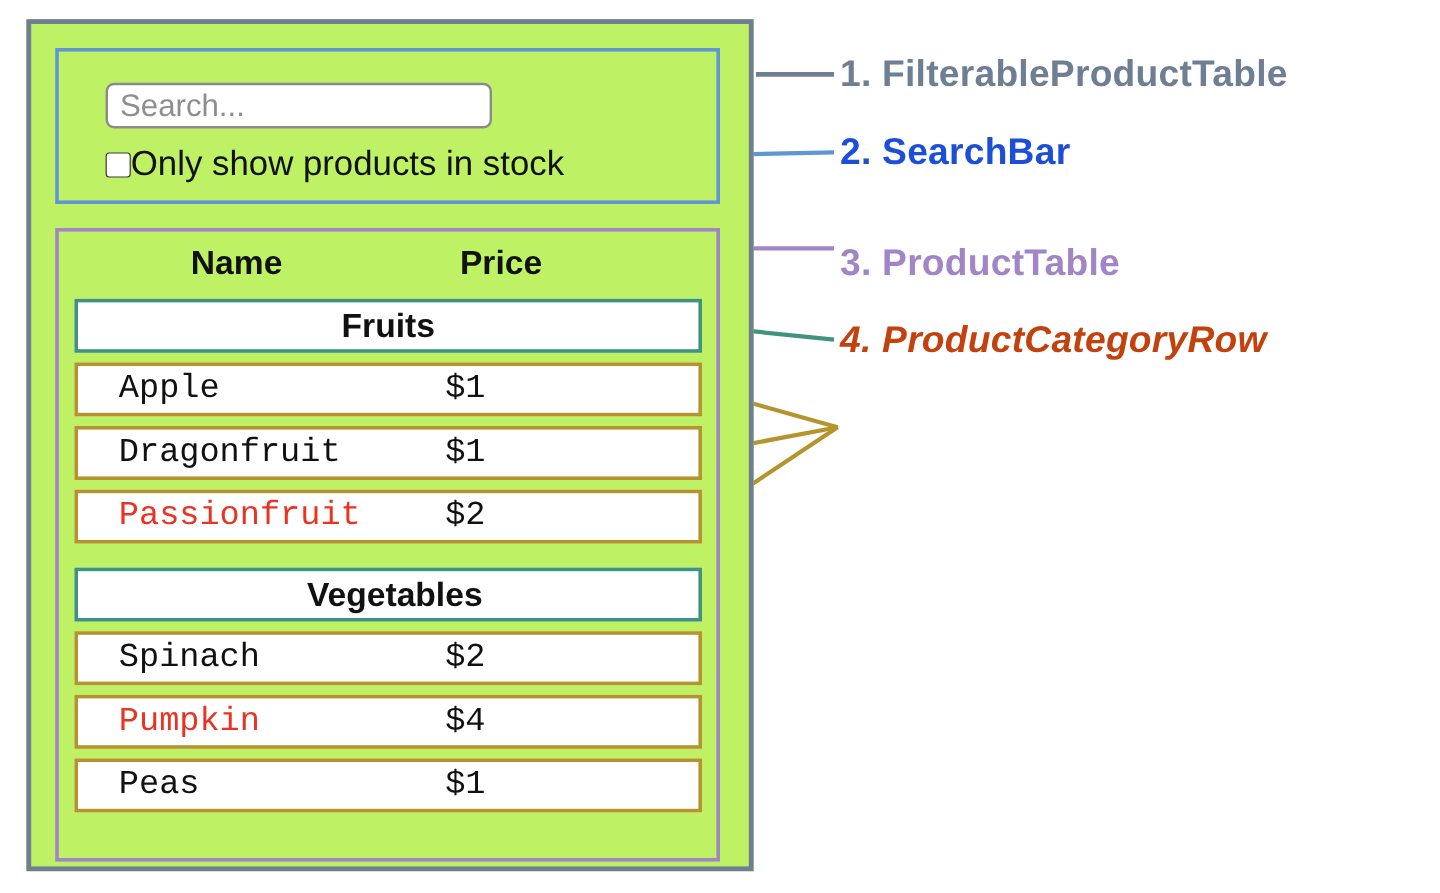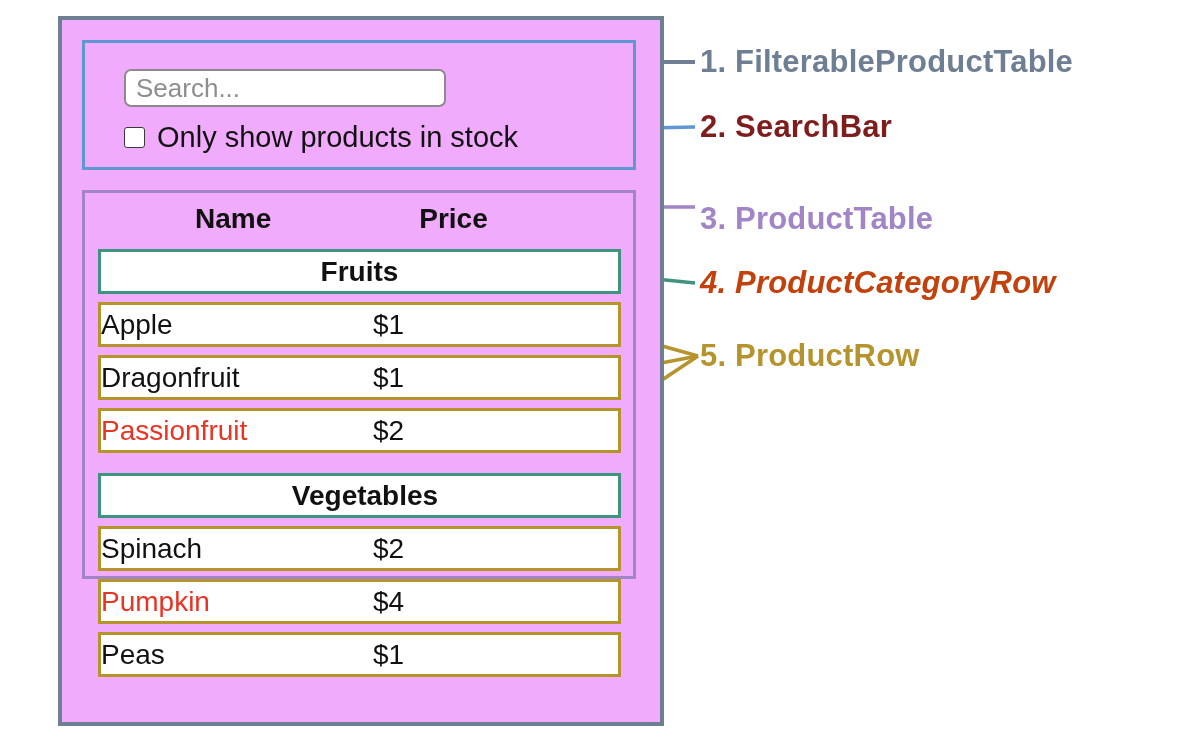--- a/index.html
+++ b/index.html
@@ -6,61 +6,63 @@
   html, body { width: 1200px; height: 744px; background: #ffffff; overflow: hidden; }
   body { font-family: "Liberation Sans", "DejaVu Sans", sans-serif; color: #111; position: relative; }
 
   .canvas { position: absolute; inset: 0; width: 1200px; height: 744px; }
 
   svg.connectors { position: absolute; left: 0; top: 0; width: 1200px; height: 744px; pointer-events: none; }
 
   
   .mock {
     position: absolute; left: 22px; top: 16px; width: 606px; height: 710px;
-    border: 4px solid #6e7e93; background: #f0abfc; margin-left: 36px;
+    border: 4px solid #6e7e93; background: #bef264;
   }
 
   .searchbar {
     position: absolute; left: 20px; top: 20px; width: 554px; height: 130px;
     border: 3px solid #5f97d3; padding: 26px 0 0 39px;
   }
   .search-input {
     display: block; width: 322px; height: 38px;
     border: 2px solid #8b8b8b; border-radius: 7px;
     font-family: inherit; font-size: 26px; padding: 0 10px; color: #222;
     outline: none; background: #fff;
   }
   .search-input::placeholder { color: #8e8e8e; }
-  .stock-row { display: flex; align-items: center; gap: 12px; margin-top: 14px; cursor: pointer; }
+  .stock-row { display: flex; align-items: center; gap: 0; margin-top: 14px; cursor: pointer; }
   .checkbox {
     width: 21px; height: 21px; border: 1.5px solid #3a3a3a; border-radius: 3px;
     background: #fff; flex: 0 0 auto;
   }
   .stock-label { font-size: 29px; color: #111; white-space: nowrap; }
 
   .product-table {
-    position: absolute; left: 20px; top: 170px; width: 554px; height: 389px;
+    position: absolute; left: 20px; top: 170px; width: 554px; height: 528px;
     border: 3px solid #a185c6; padding-top: 10px;
   }
   .thead { display: flex; font-weight: bold; font-size: 28px; }
   .th-name { margin-left: 110px; }
   .th-price { margin-left: 148px; }
 
   .trow {
     height: 45px; margin: 8px 0 0 13px; width: 523px;
     display: flex; align-items: center; font-size: 28px; background: #fff;
   }
   .category-row {
     border: 3px solid #40937f; justify-content: center; font-weight: bold;
   }
   .category-row.first { margin-top: 14px; }
   .category-row.later { margin-top: 20px; }
   .product-row {
     border: 3px solid #b6942d;
     display: grid; grid-template-columns: 272px auto; align-items: center;
+    padding-left: 34px;
+    font-family: Liberation Mono, monospace;
   }
   .cell { white-space: nowrap; }
 
   
   .legend-label {
     position: absolute; left: 700px; font-size: 31px; font-weight: 600;
     line-height: 38px; white-space: nowrap; letter-spacing: 0.2px;
   }
   .lbl-1 { top: 43px; }
   .lbl-2 { top: 108px; }
@@ -137,18 +139,17 @@
 
       <div class="trow product-row" style="border-color: rgb(182, 148, 45);">
         <span class="cell">Peas</span>
         <span class="cell">$1</span>
       </div>
 
     </div>
   </div>
 
   <div class="legend-label lbl-1" style="color: rgb(110, 126, 147);">1. FilterableProductTable</div>
-  <div class="legend-label lbl-2" style="color: #7f1d1d; text-align: right;">2. SearchBar</div>
+  <div class="legend-label lbl-2" style="color: #1d4ed8; text-align: right;">2. SearchBar</div>
   <div class="legend-label lbl-3" style="color: rgb(161, 133, 198);">3. ProductTable</div>
   <div class="legend-label lbl-4" style="color: #c2410c; font-style: italic;">4. ProductCategoryRow</div>
-  <div class="legend-label lbl-5" style="color: rgb(182, 148, 45);">5. ProductRow</div>
 
 </div>
 
 </body></html>

